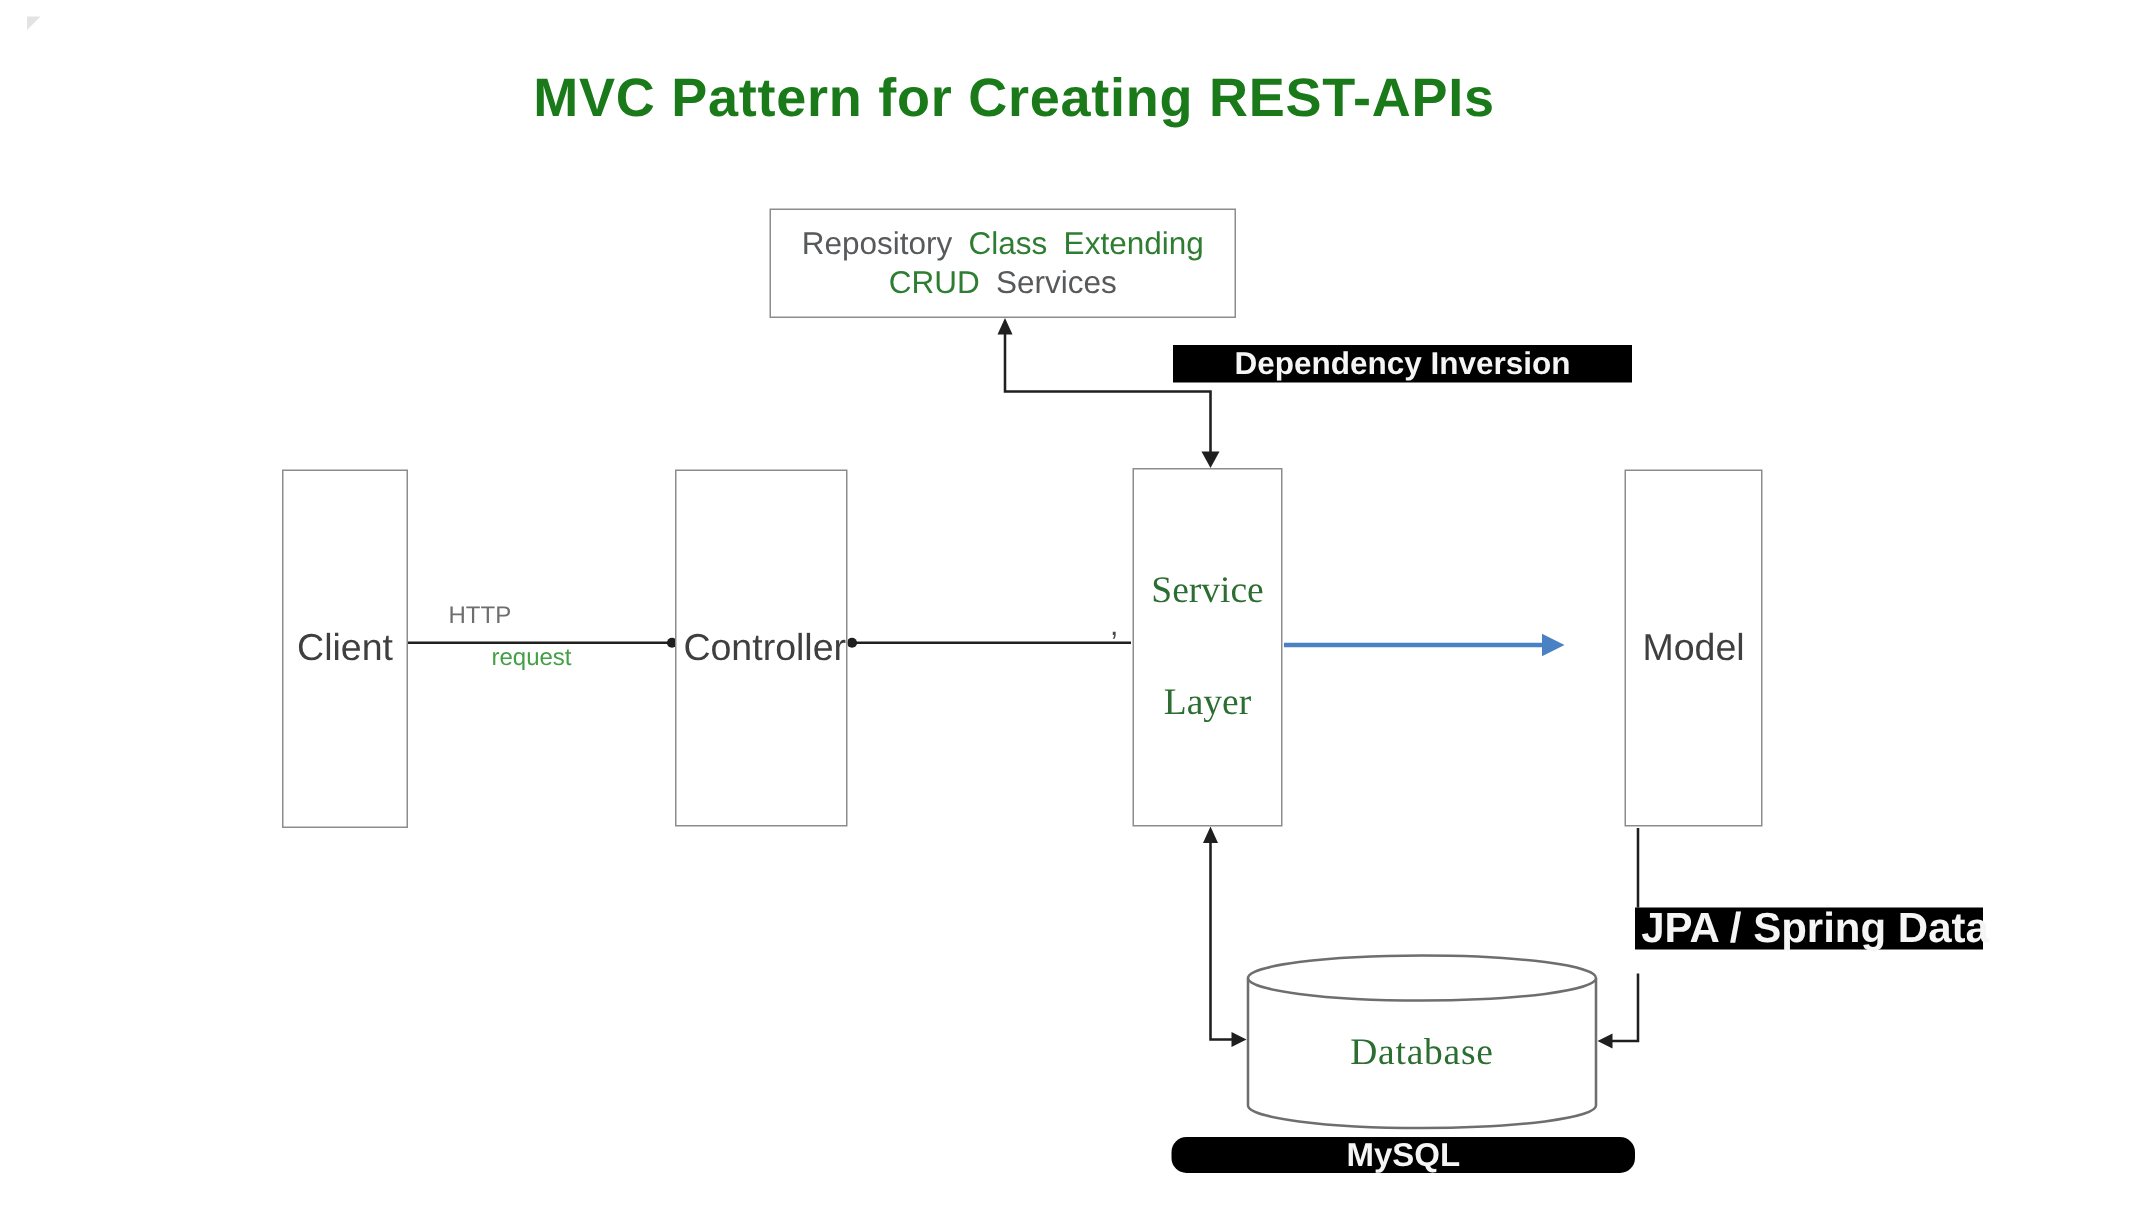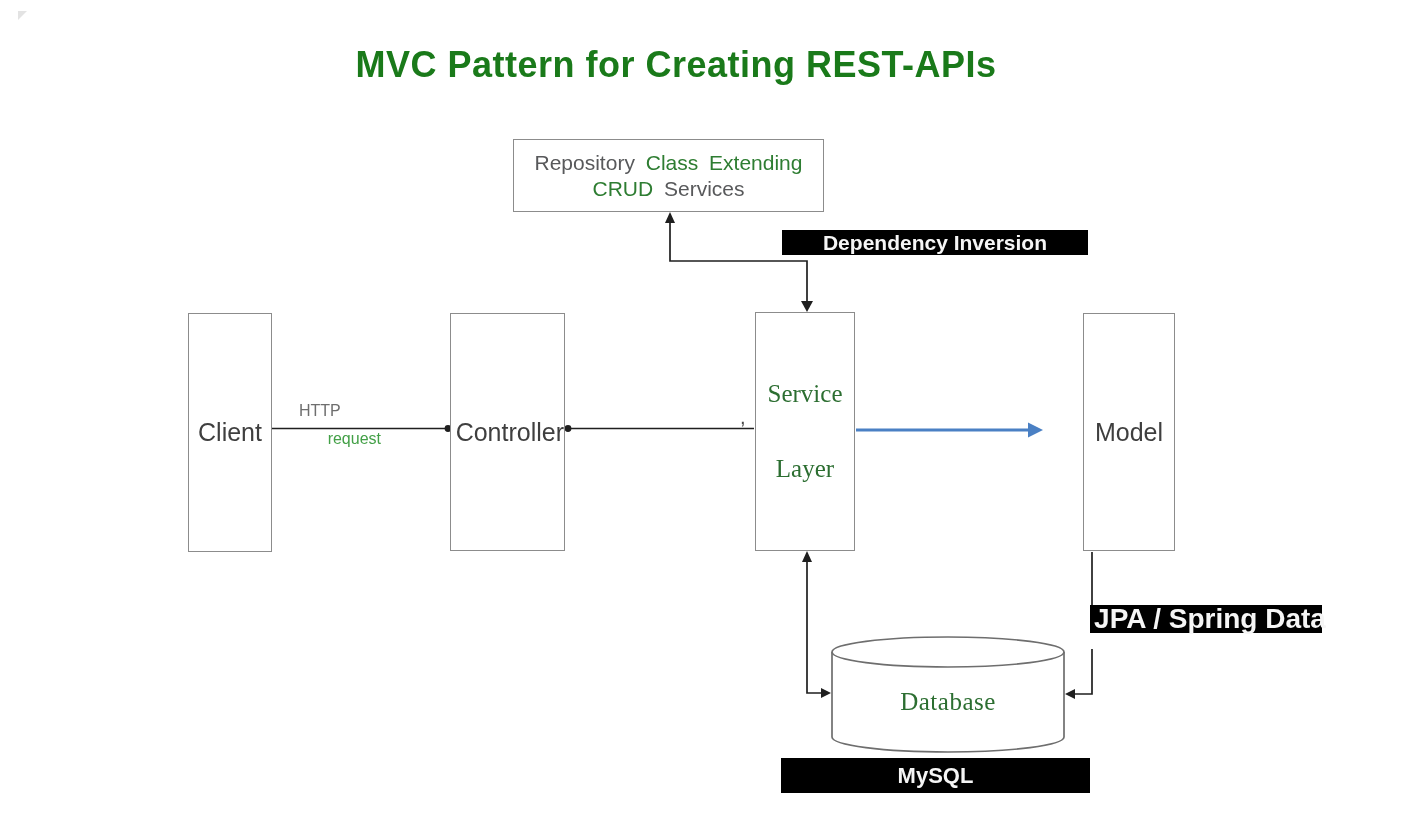--- a/index.html
+++ b/index.html
@@ -23,21 +23,21 @@
   .t-gray{color:var(--gray_text);}
   .t-green{color:var(--green_text);}
   
   .bar{
     background:var(--label_bg);color:var(--label_text);
     display:flex;align-items:center;justify-content:center;
     font-weight:600;white-space:nowrap;
   }
   #dep-bar{left:782px;top:230px;width:306px;height:25px;font-size:21px;}
   #jpa-bar{left:1090px;top:605px;width:232px;height:28px;font-size:28px;padding-left:8px;box-sizing:border-box;}
-  #mysql-bar{left:781px;top:758px;width:309px;height:35px;font-size:22px;}
+  #mysql-bar{left:781px;top:758px;width:309px;height:24px;font-size:22px;border-radius:10px;}
   
   .node{
     box-sizing:border-box;border:1px solid var(--box_border);background:#fff;
     display:flex;flex-direction:column;align-items:center;justify-content:center;
     color:var(--node_text);font-size:25px;text-align:center;
   }
   #node-client{left:188px;top:313px;width:84px;height:239px;}
   #node-controller{left:450px;top:313px;width:115px;height:238px;align-items:flex-end;}
   #node-service{left:755px;top:312px;width:100px;height:239px;
     font-family:"Liberation Serif","DejaVu Serif",serif;

